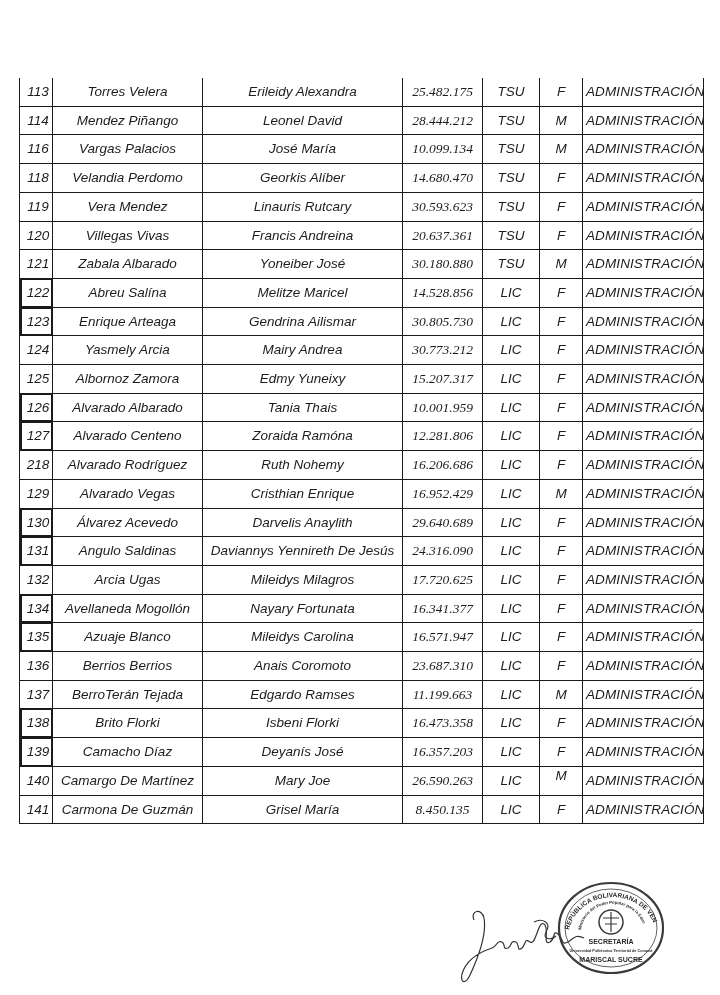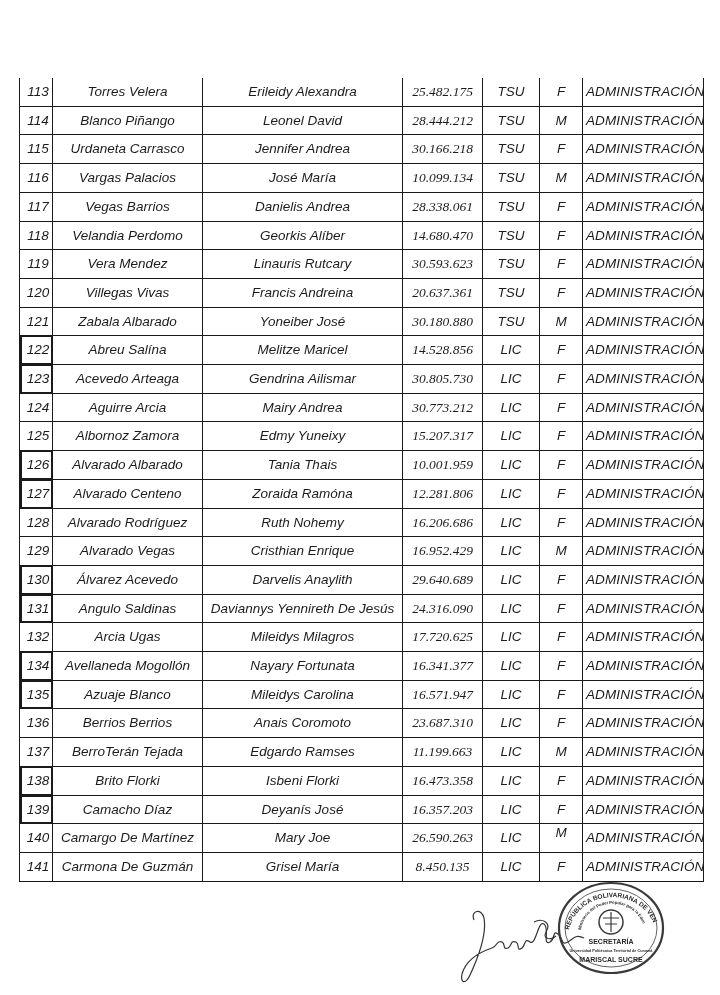--- a/index.html
+++ b/index.html
@@ -56,55 +56,37 @@
           <td class="num">113</td>
           <td class="ap">Torres Velera</td>
           <td class="nom">Erileidy Alexandra</td>
           <td class="ci">25.482.175</td>
           <td class="grado">TSU</td>
           <td class="sexo">F</td>
           <td class="carrera">ADMINISTRACIÓN</td>
         </tr>
         <tr>
           <td class="num">114</td>
-          <td class="ap">Blanco Piñango</td>
+          <td class="ap">Mendez Piñango</td>
           <td class="nom">Leonel David</td>
           <td class="ci">28.444.212</td>
           <td class="grado">TSU</td>
           <td class="sexo">M</td>
-          <td class="carrera">ADMINISTRACIÓN</td>
-        </tr>
-        <tr>
-          <td class="num">115</td>
-          <td class="ap">Urdaneta Carrasco</td>
-          <td class="nom">Jennifer Andrea</td>
-          <td class="ci">30.166.218</td>
-          <td class="grado">TSU</td>
-          <td class="sexo">F</td>
           <td class="carrera">ADMINISTRACIÓN</td>
         </tr>
         <tr>
           <td class="num">116</td>
           <td class="ap">Vargas Palacios</td>
           <td class="nom">José María</td>
           <td class="ci">10.099.134</td>
           <td class="grado">TSU</td>
           <td class="sexo">M</td>
           <td class="carrera">ADMINISTRACIÓN</td>
         </tr>
         <tr>
-          <td class="num">117</td>
-          <td class="ap">Vegas Barrios</td>
-          <td class="nom">Danielis Andrea</td>
-          <td class="ci">28.338.061</td>
-          <td class="grado">TSU</td>
-          <td class="sexo">F</td>
-          <td class="carrera">ADMINISTRACIÓN</td>
-        </tr>
-        <tr>
           <td class="num">118</td>
           <td class="ap">Velandia Perdomo</td>
           <td class="nom">Georkis Alíber</td>
           <td class="ci">14.680.470</td>
           <td class="grado">TSU</td>
           <td class="sexo">F</td>
           <td class="carrera">ADMINISTRACIÓN</td>
         </tr>
         <tr>
           <td class="num">119</td>
@@ -137,30 +119,30 @@
           <td class="num thick">122</td>
           <td class="ap">Abreu Salína</td>
           <td class="nom">Melitze Maricel</td>
           <td class="ci">14.528.856</td>
           <td class="grado">LIC</td>
           <td class="sexo">F</td>
           <td class="carrera">ADMINISTRACIÓN</td>
         </tr>
         <tr>
           <td class="num thick">123</td>
-          <td class="ap">Acevedo Arteaga</td>
+          <td class="ap">Enrique Arteaga</td>
           <td class="nom">Gendrina Ailismar</td>
           <td class="ci">30.805.730</td>
           <td class="grado">LIC</td>
           <td class="sexo">F</td>
           <td class="carrera">ADMINISTRACIÓN</td>
         </tr>
         <tr>
           <td class="num">124</td>
-          <td class="ap">Aguirre Arcia</td>
+          <td class="ap">Yasmely Arcia</td>
           <td class="nom">Mairy Andrea</td>
           <td class="ci">30.773.212</td>
           <td class="grado">LIC</td>
           <td class="sexo">F</td>
           <td class="carrera">ADMINISTRACIÓN</td>
         </tr>
         <tr>
           <td class="num">125</td>
           <td class="ap">Albornoz Zamora</td>
           <td class="nom">Edmy Yuneixy</td>
@@ -181,21 +163,21 @@
         <tr>
           <td class="num thick">127</td>
           <td class="ap">Alvarado Centeno</td>
           <td class="nom">Zoraida Ramóna</td>
           <td class="ci">12.281.806</td>
           <td class="grado">LIC</td>
           <td class="sexo">F</td>
           <td class="carrera">ADMINISTRACIÓN</td>
         </tr>
         <tr>
-          <td class="num">128</td>
+          <td class="num">218</td>
           <td class="ap">Alvarado Rodríguez</td>
           <td class="nom">Ruth Nohemy</td>
           <td class="ci">16.206.686</td>
           <td class="grado">LIC</td>
           <td class="sexo">F</td>
           <td class="carrera">ADMINISTRACIÓN</td>
         </tr>
         <tr>
           <td class="num">129</td>
           <td class="ap">Alvarado Vegas</td>

